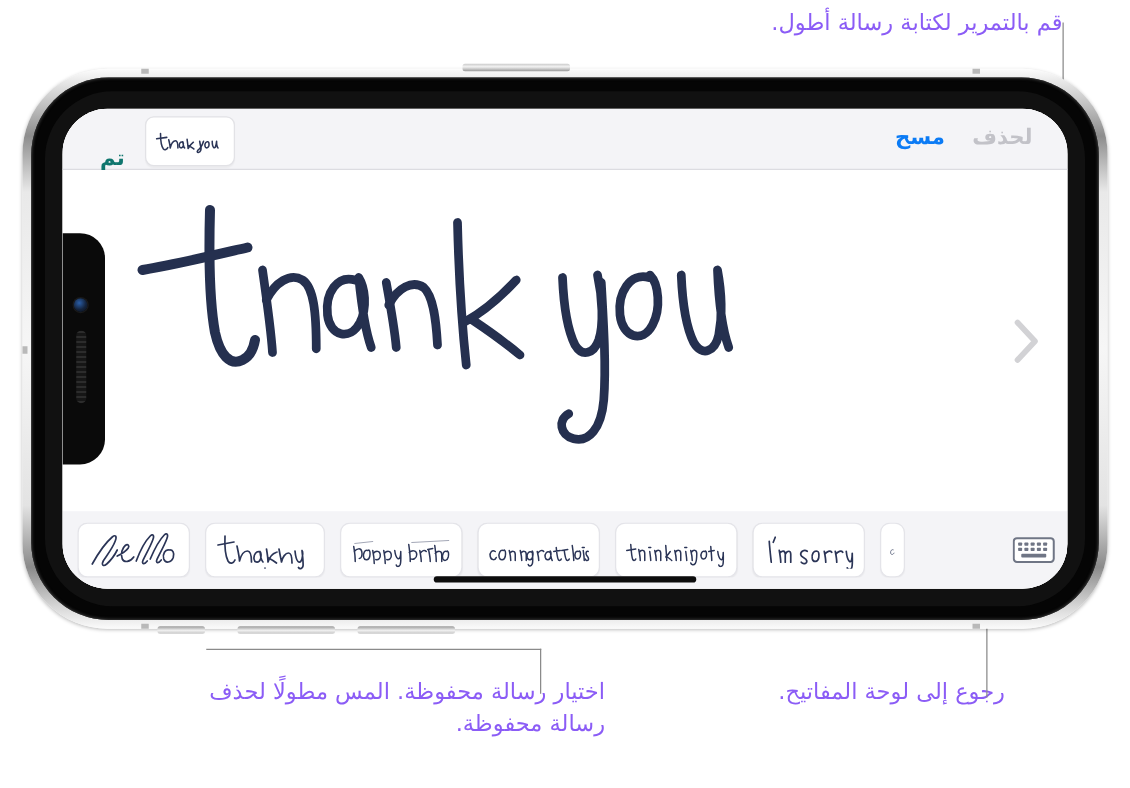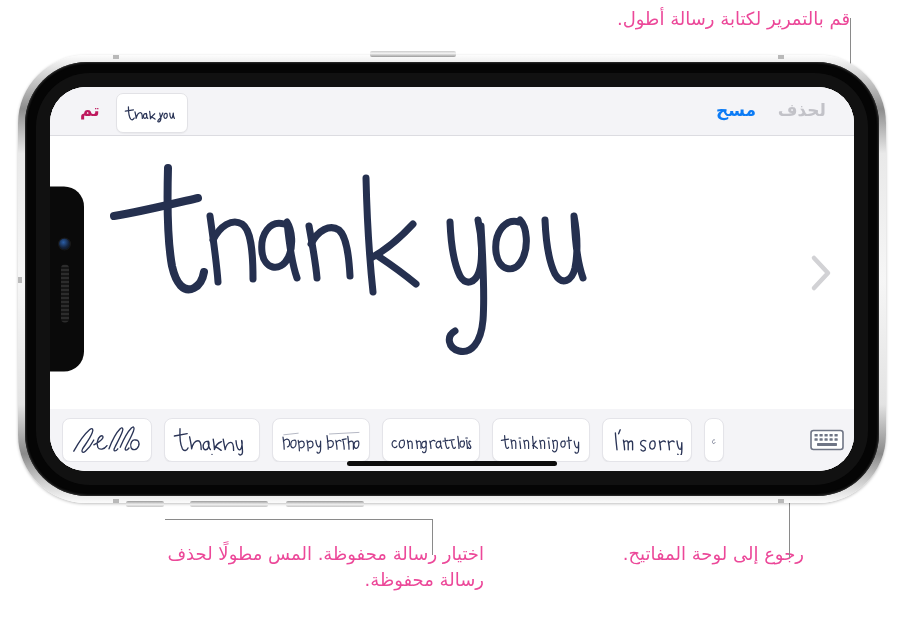--- a/index.html
+++ b/index.html
@@ -13,21 +13,21 @@
     height: 630px;
     position: relative;
     overflow: hidden;
     font-family: "Liberation Sans", "DejaVu Sans", sans-serif;
     -webkit-font-smoothing: antialiased;
   }
 
   
   .callout {
     position: absolute;
-    color: #ec4899;
+    color: #8b5cf6;
     font-size: 18px;
     line-height: 1.45;
     direction: rtl;
     text-align: right;
     font-family: "DejaVu Sans", "Liberation Sans", sans-serif;
     white-space: pre-line;
   }
   #callout-scroll-longer {
     top: 6px;
     right: 54px;
@@ -205,24 +205,24 @@
     top: 13px;
   }
   #nav-clear {
     color: #0b7bf5;
     position: absolute;
     right: 98px;
     top: 13px;
     text-align: center;
   }
   #nav-done {
-    color: #be185d;
+    color: #0f766e;
     position: absolute;
     left: 30px;
-    top: 13px;
+    top: 30px;
   }
   #nav-thumb {
     position: absolute;
     left: 66px;
     top: 6px;
     width: 70px;
     height: 38px;
     background: #fff;
     border: 1px solid #e2e2e6;
     border-radius: 7px;

